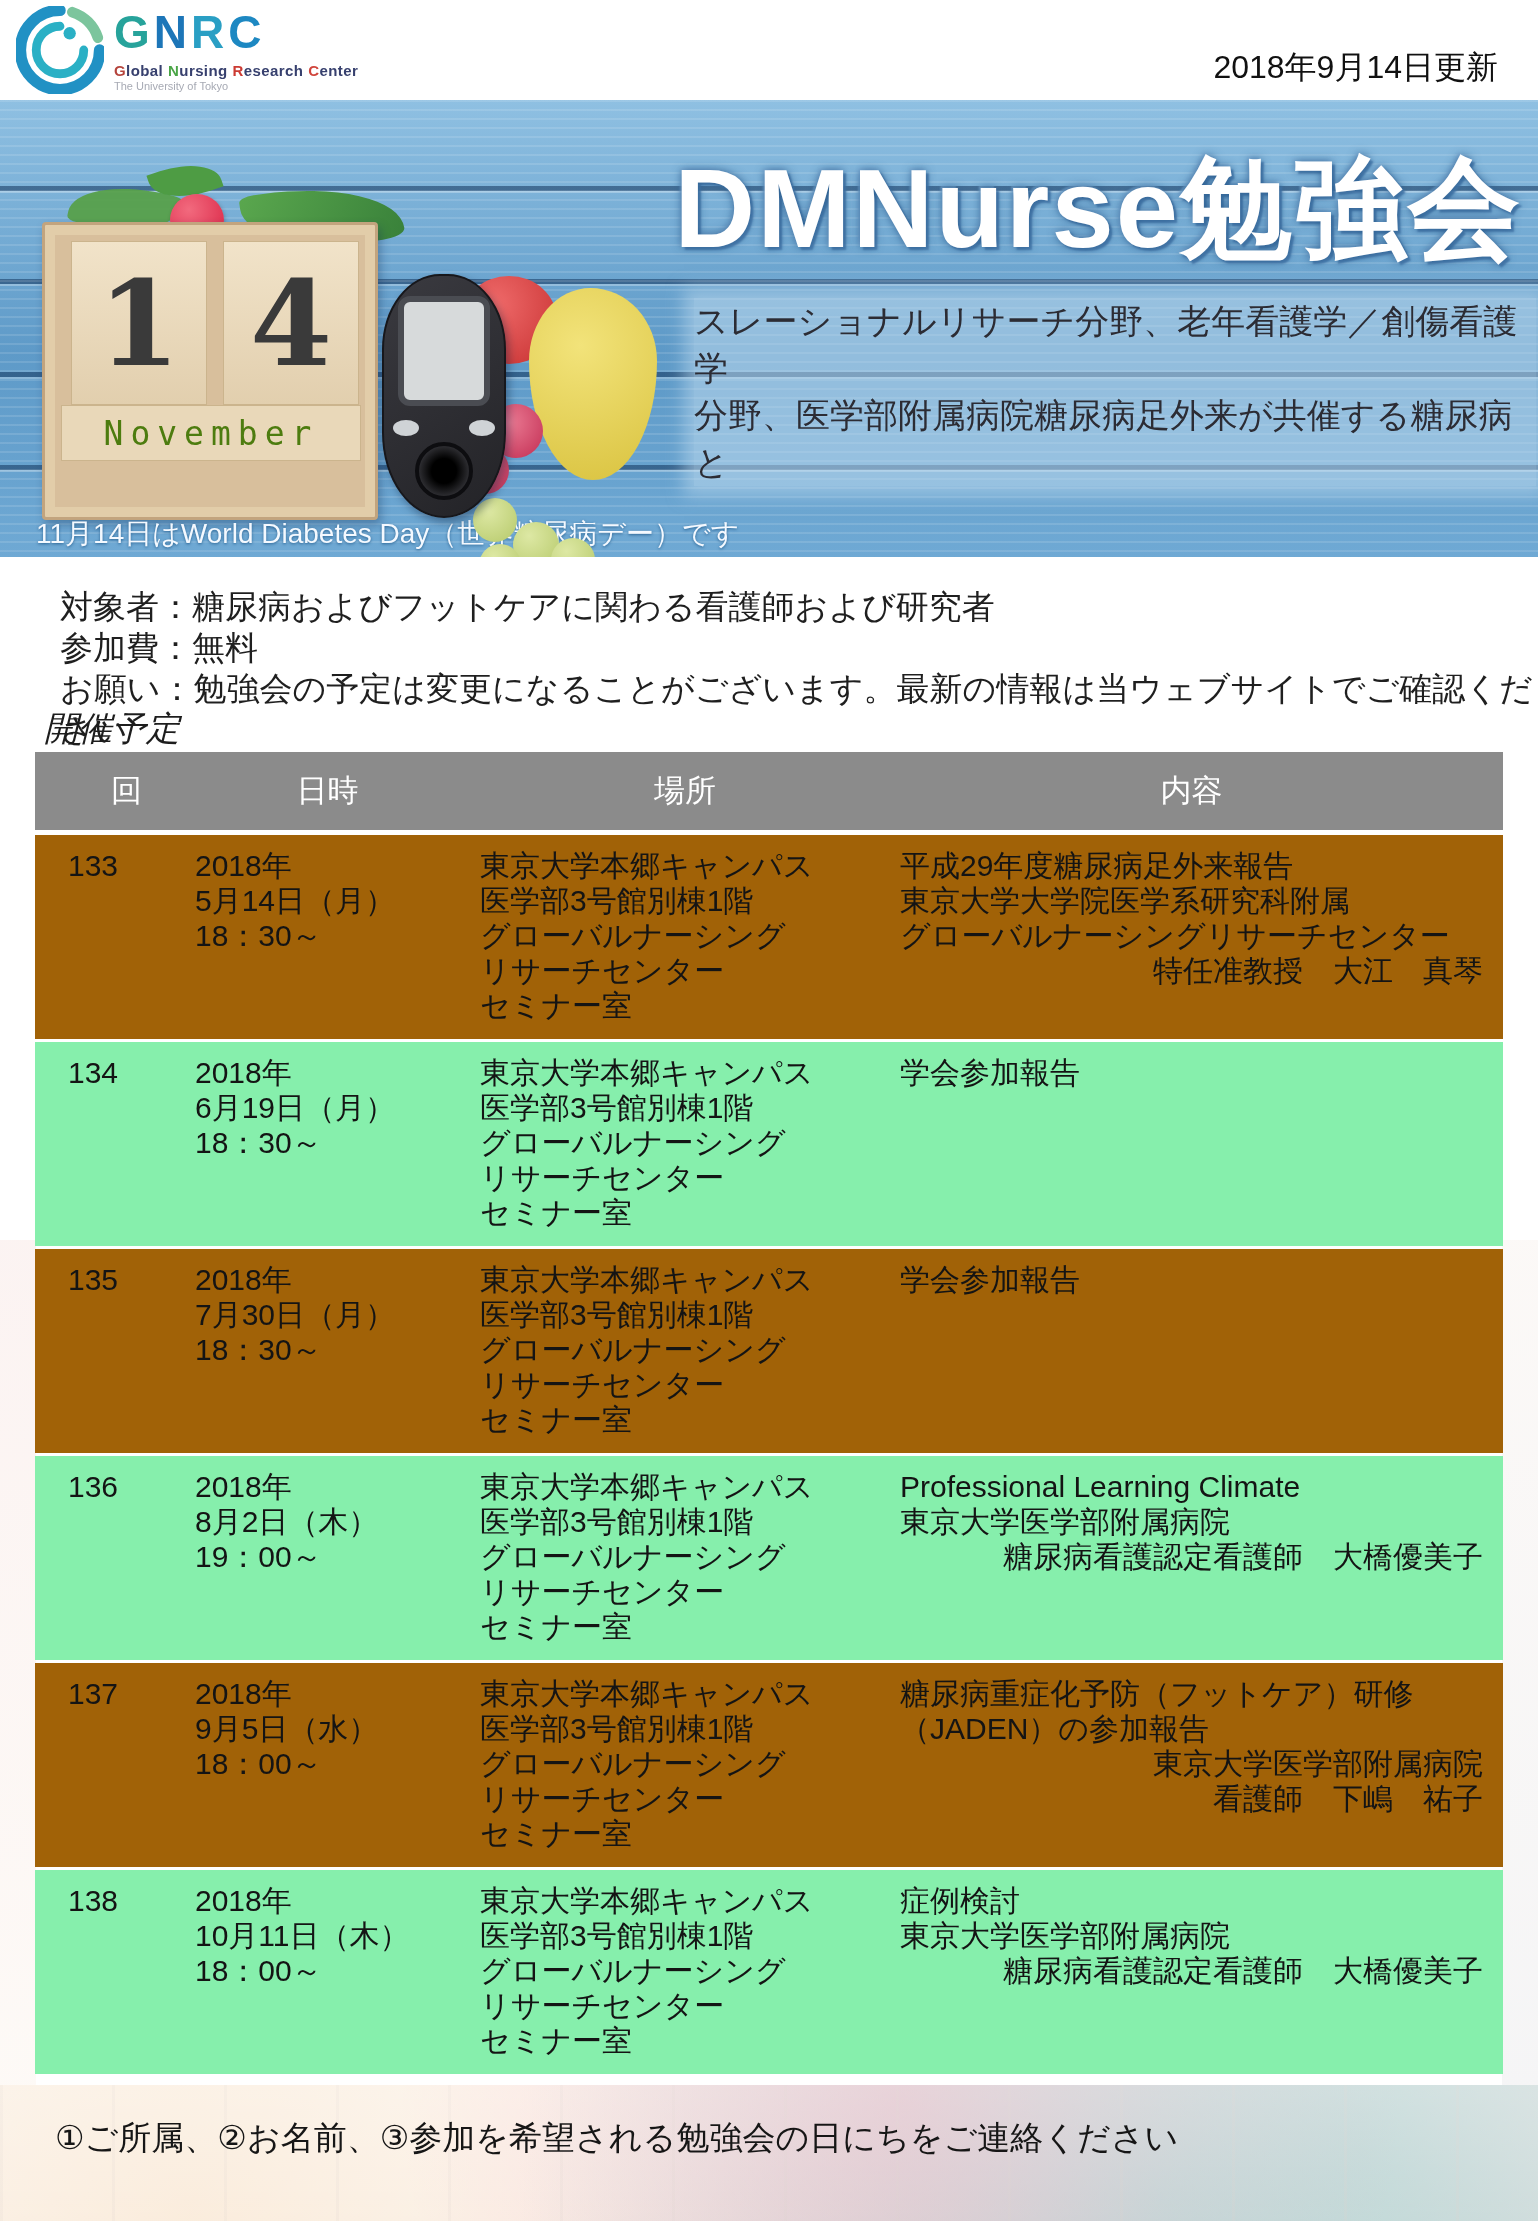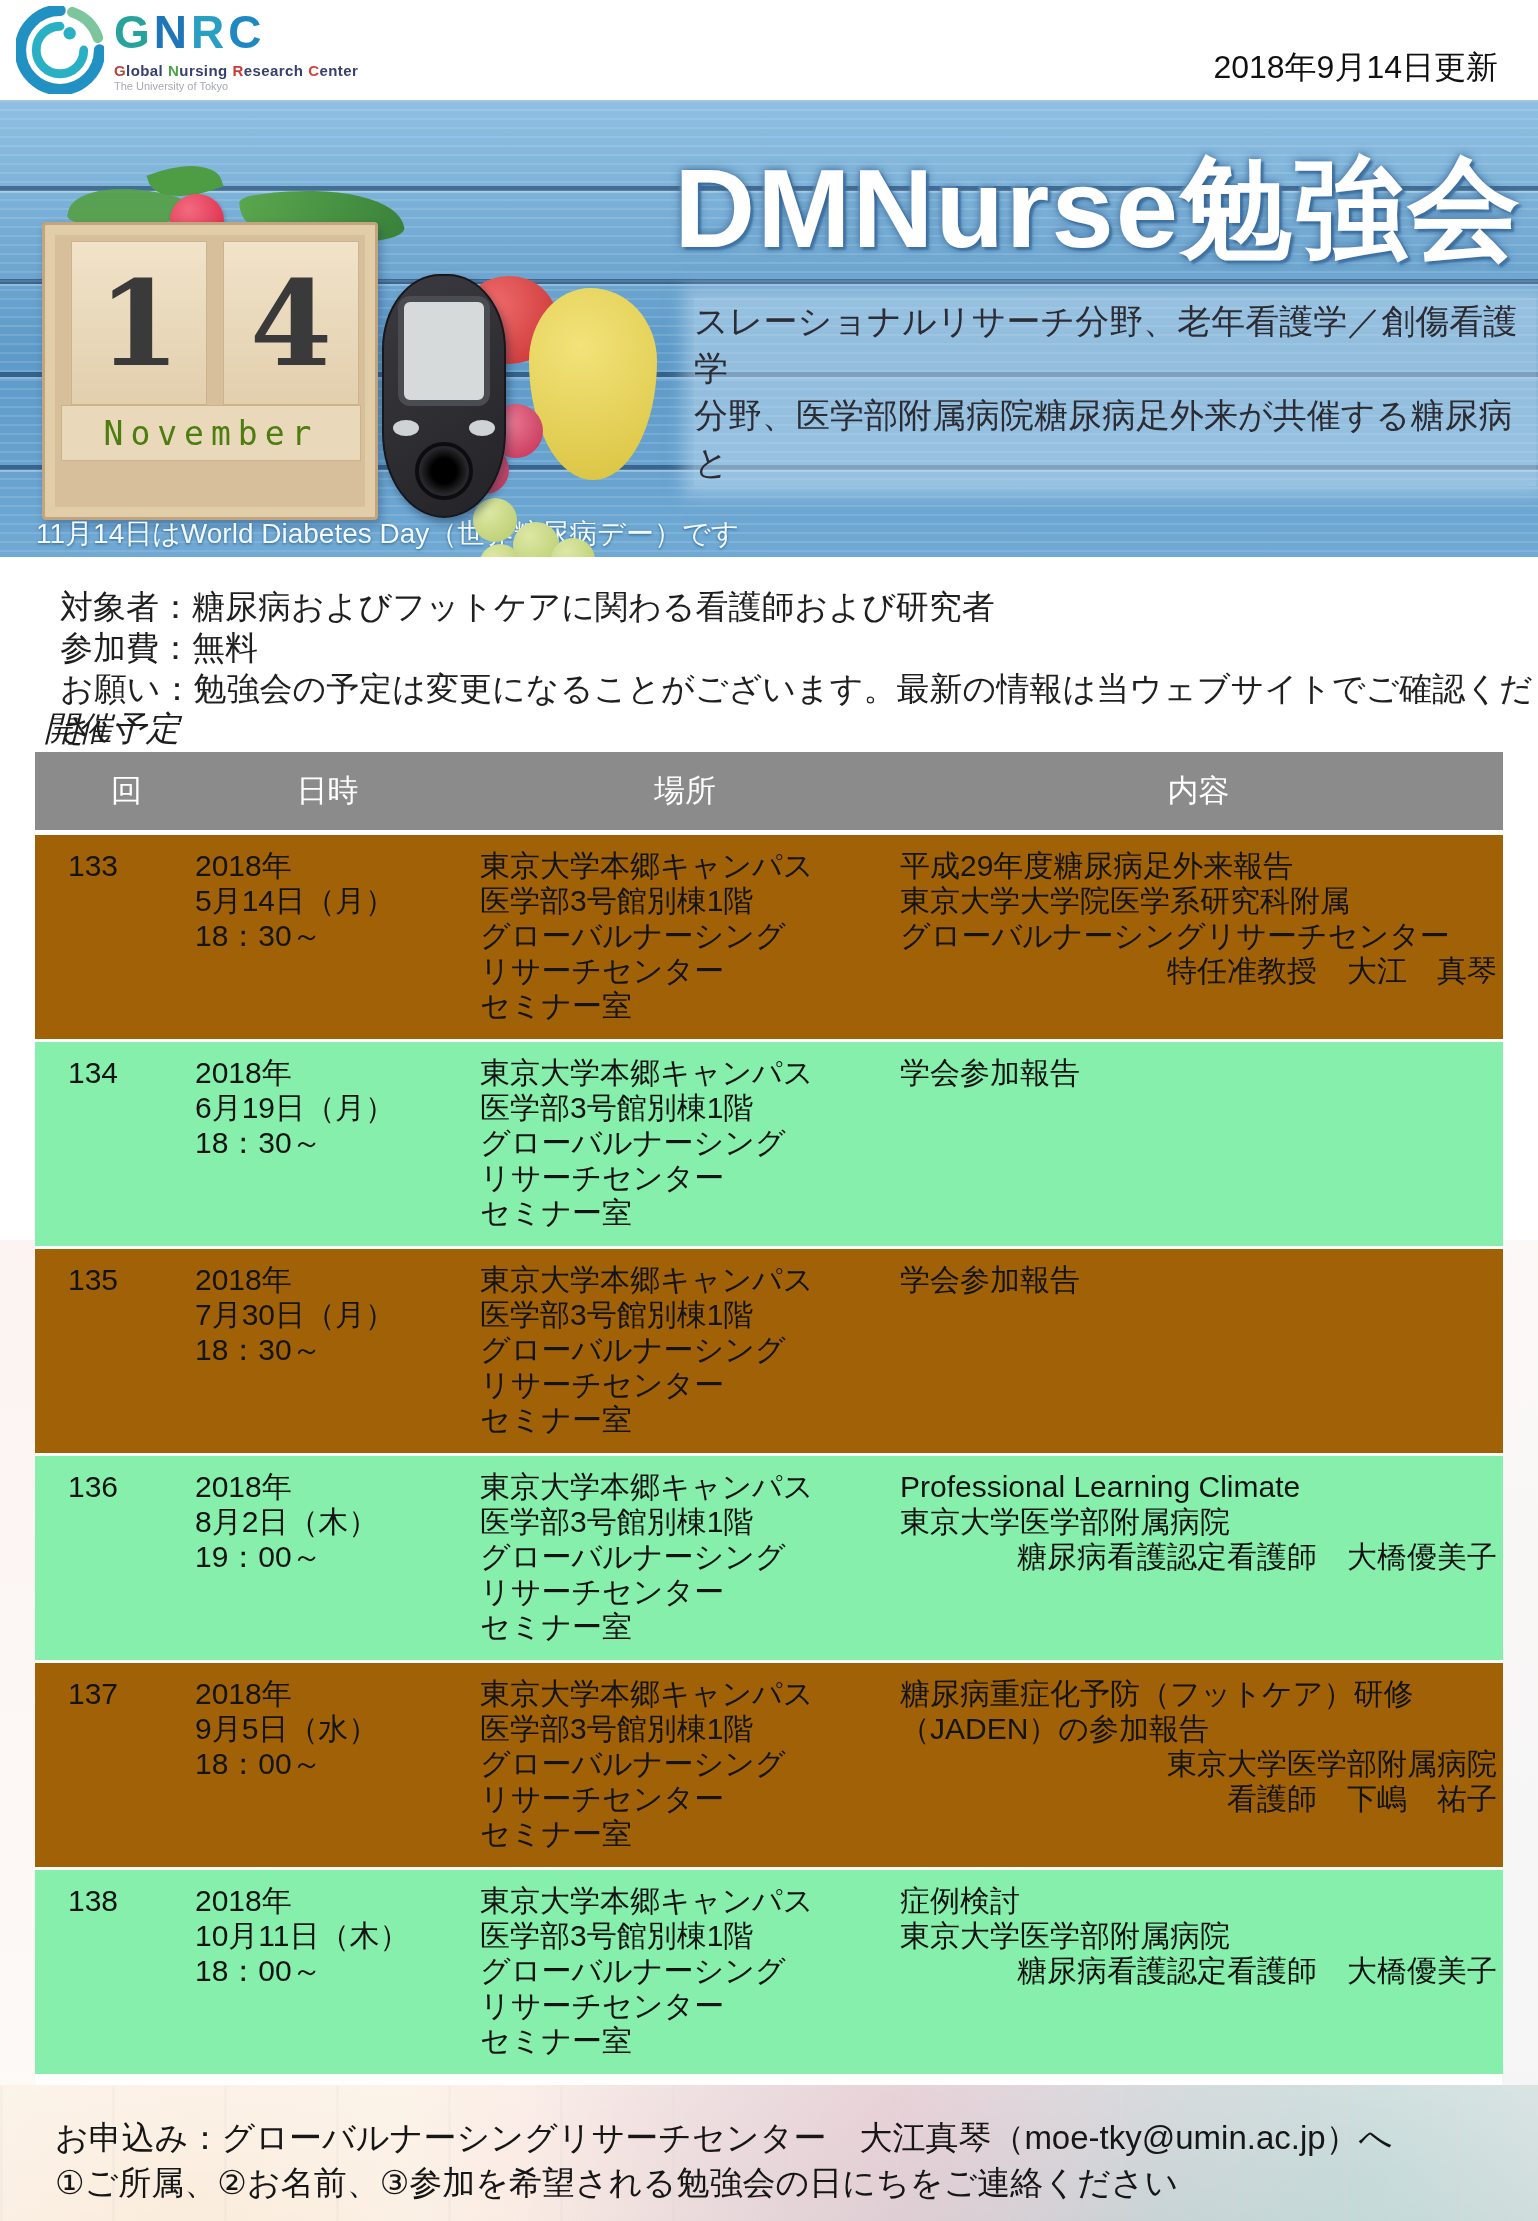--- a/index.html
+++ b/index.html
@@ -89,21 +89,21 @@
   .sched-head{position:absolute;left:44px;top:706px;font-size:34px;color:#1d1d1d;font-style:italic;}
   .table{position:absolute;left:35px;top:752px;width:1468px;}
   .thead{display:flex;height:78px;background:#8b8b8b;color:#fff;font-size:31px;align-items:center;margin-bottom:5px;}
   .th{text-align:center;}
   .trow{display:flex;min-height:204px;font-size:30px;line-height:35px;padding:13px 0 8px 0;
         box-sizing:border-box;margin-bottom:3px;color:#141414;}
   .bg-g{background:#a16207;} .bg-w{background:#86efac;}
   .col-no{width:150px;box-sizing:border-box;padding-left:33px;}
   .col-dt{width:275px;box-sizing:border-box;padding-left:10px;}
   .col-pl{width:430px;box-sizing:border-box;padding-left:20px;}
-  .col-ct{width:613px;box-sizing:border-box;padding-left:10px;padding-right:6px;}
+  .col-ct{width:613px;box-sizing:border-box;padding-left:10px;padding-right:20px;}
   .col-ct .r{text-align:right;}
 
   
   .footer{position:absolute;left:0;top:2085px;width:1538px;height:136px;
     background-image:
       linear-gradient(rgba(255,255,255,.58),rgba(255,255,255,.48)),
       repeating-linear-gradient(90deg, rgba(190,170,160,.18) 0 3px, rgba(0,0,0,0) 3px 112px),
       radial-gradient(circle at 900px 10%, rgba(233,80,120,.45), rgba(233,80,120,0) 55%),
       radial-gradient(circle at 1165px 85%, rgba(70,200,190,.50), rgba(70,200,190,0) 55%),
       radial-gradient(circle at 1360px 50%, rgba(110,110,118,.55), rgba(110,110,118,0) 62%),
@@ -314,17 +314,16 @@
       <div class="col-ct">
         <div>症例検討</div>
           <div>東京大学医学部附属病院</div>
           <div class="r">糖尿病看護認定看護師　大橋優美子</div>
       </div>
     </div>
   </div>
 
   <div class="footer">
     <div class="footer-text">
-      <div>お申込み：グローバルナーシングリサーチセンター　大江真琴（moe-tky@umin.ac.jp）へ</div>
       <div>①ご所属、②お名前、③参加を希望される勉強会の日にちをご連絡ください</div>
     </div>
   </div>
 </div>
 
 </body></html>

